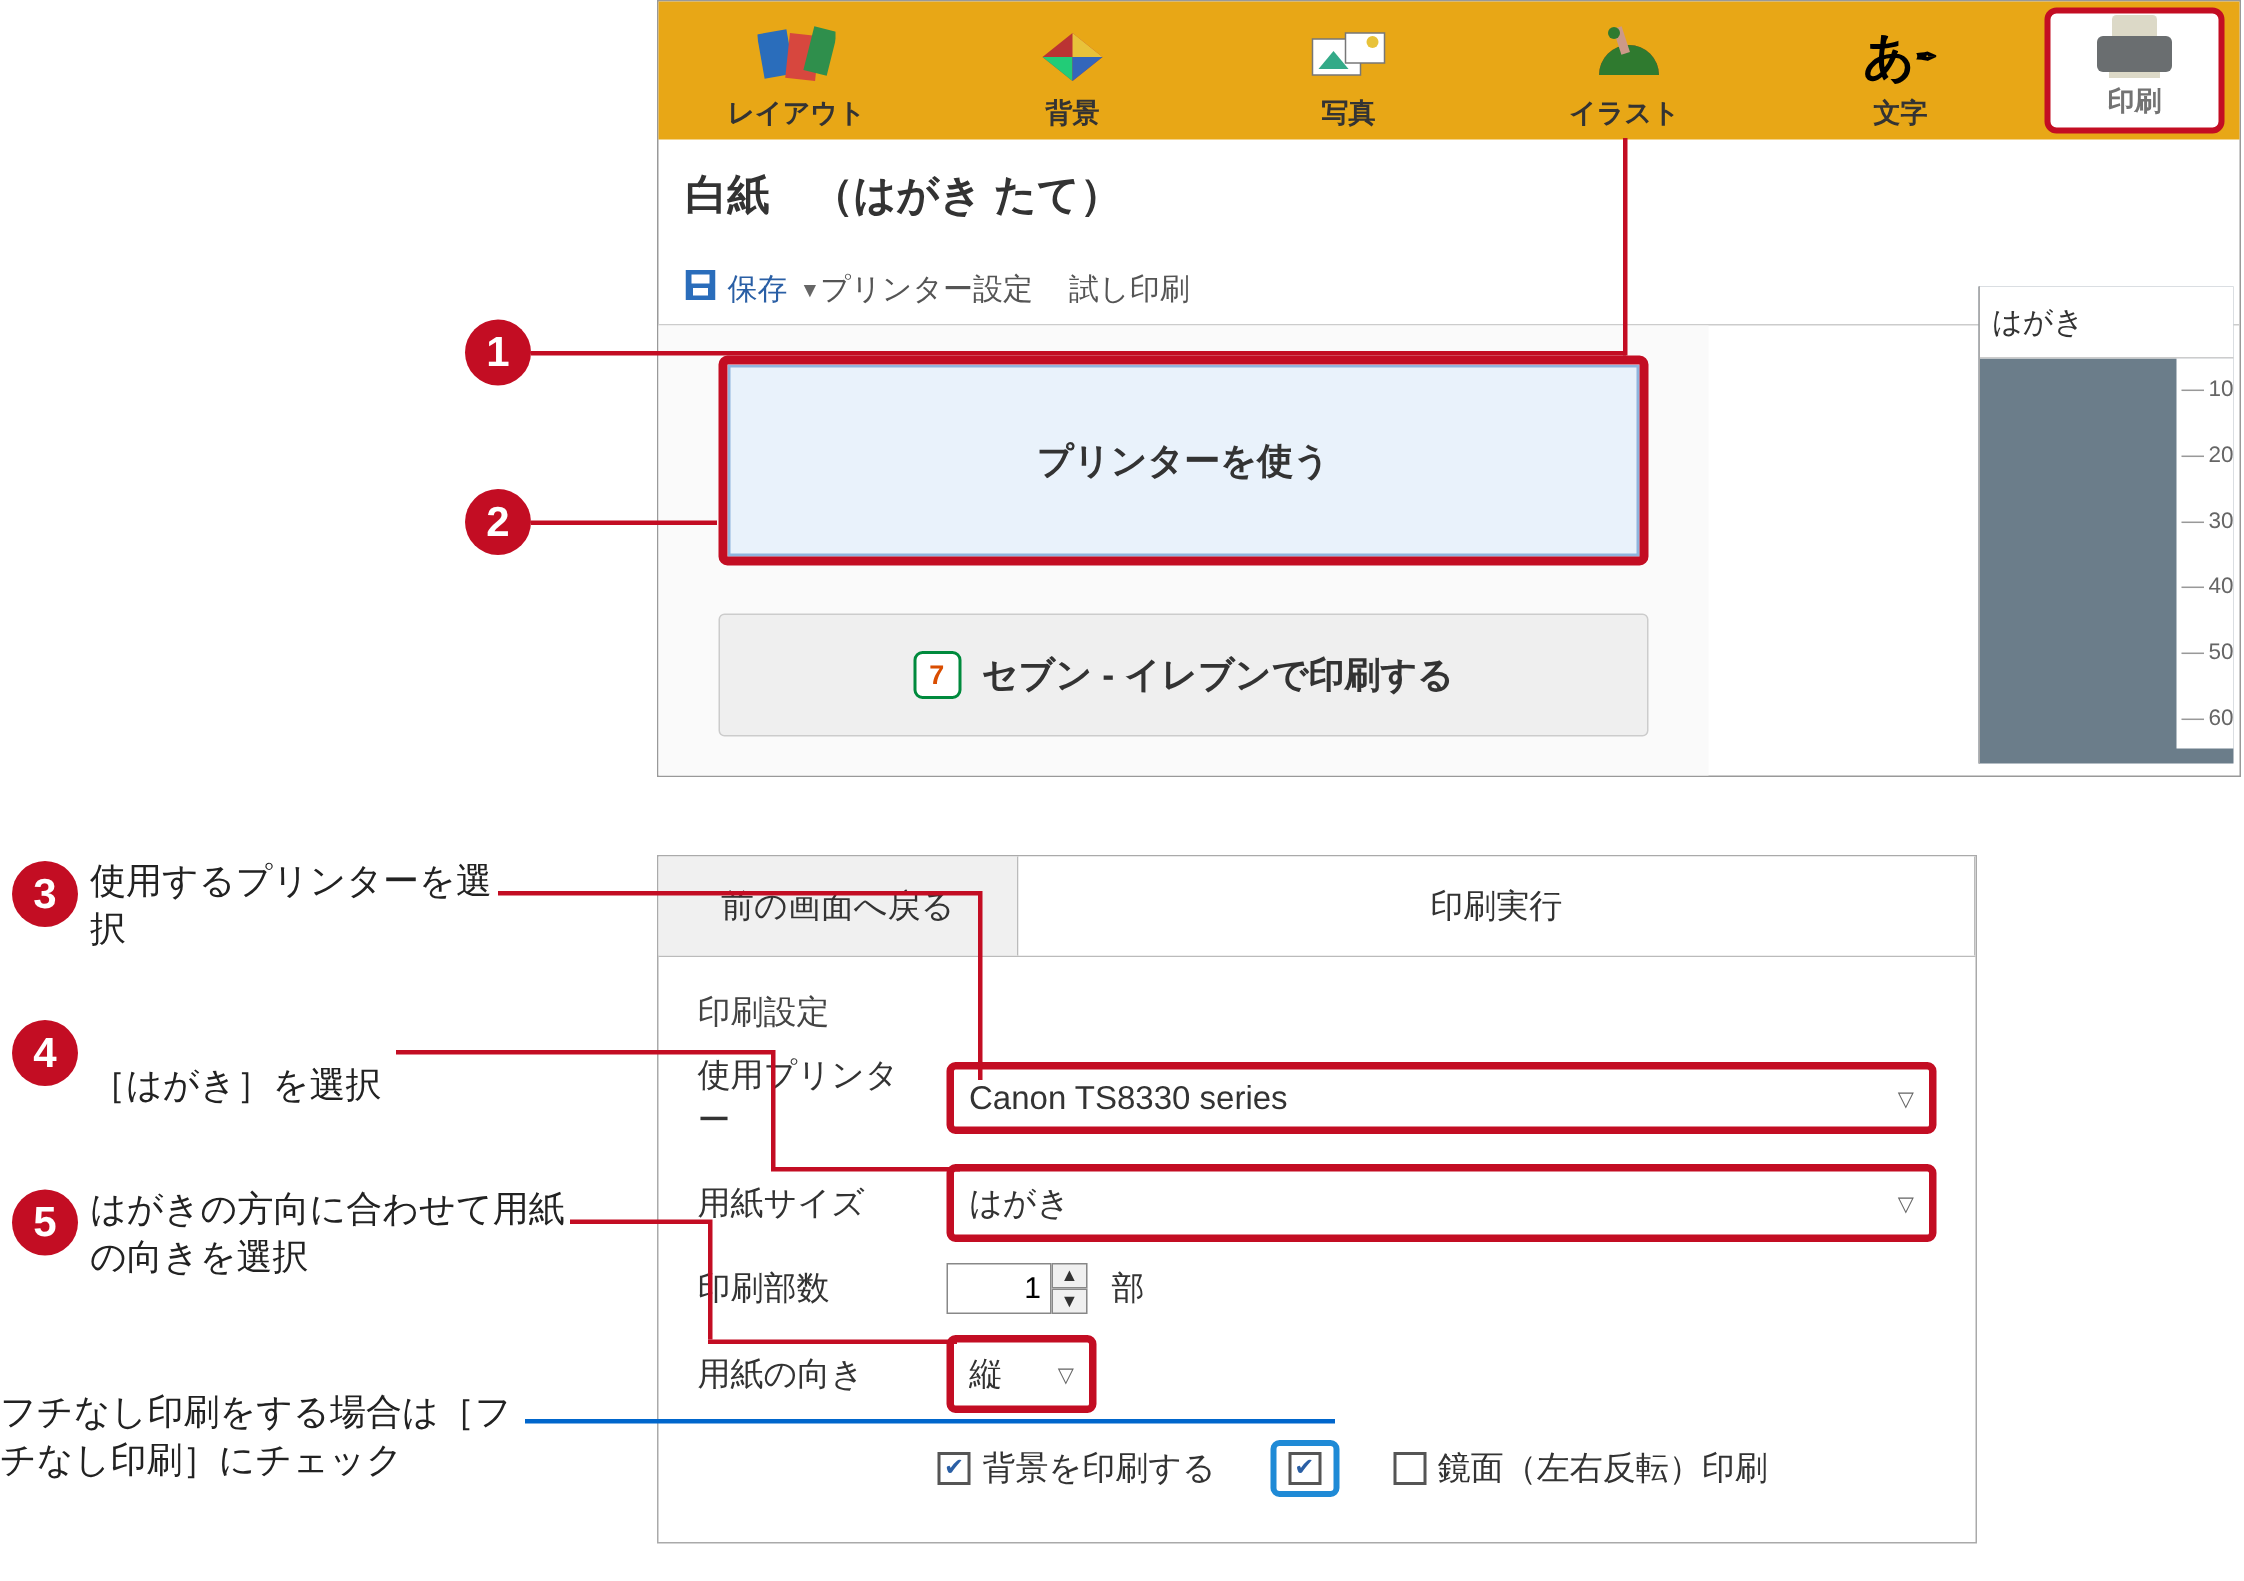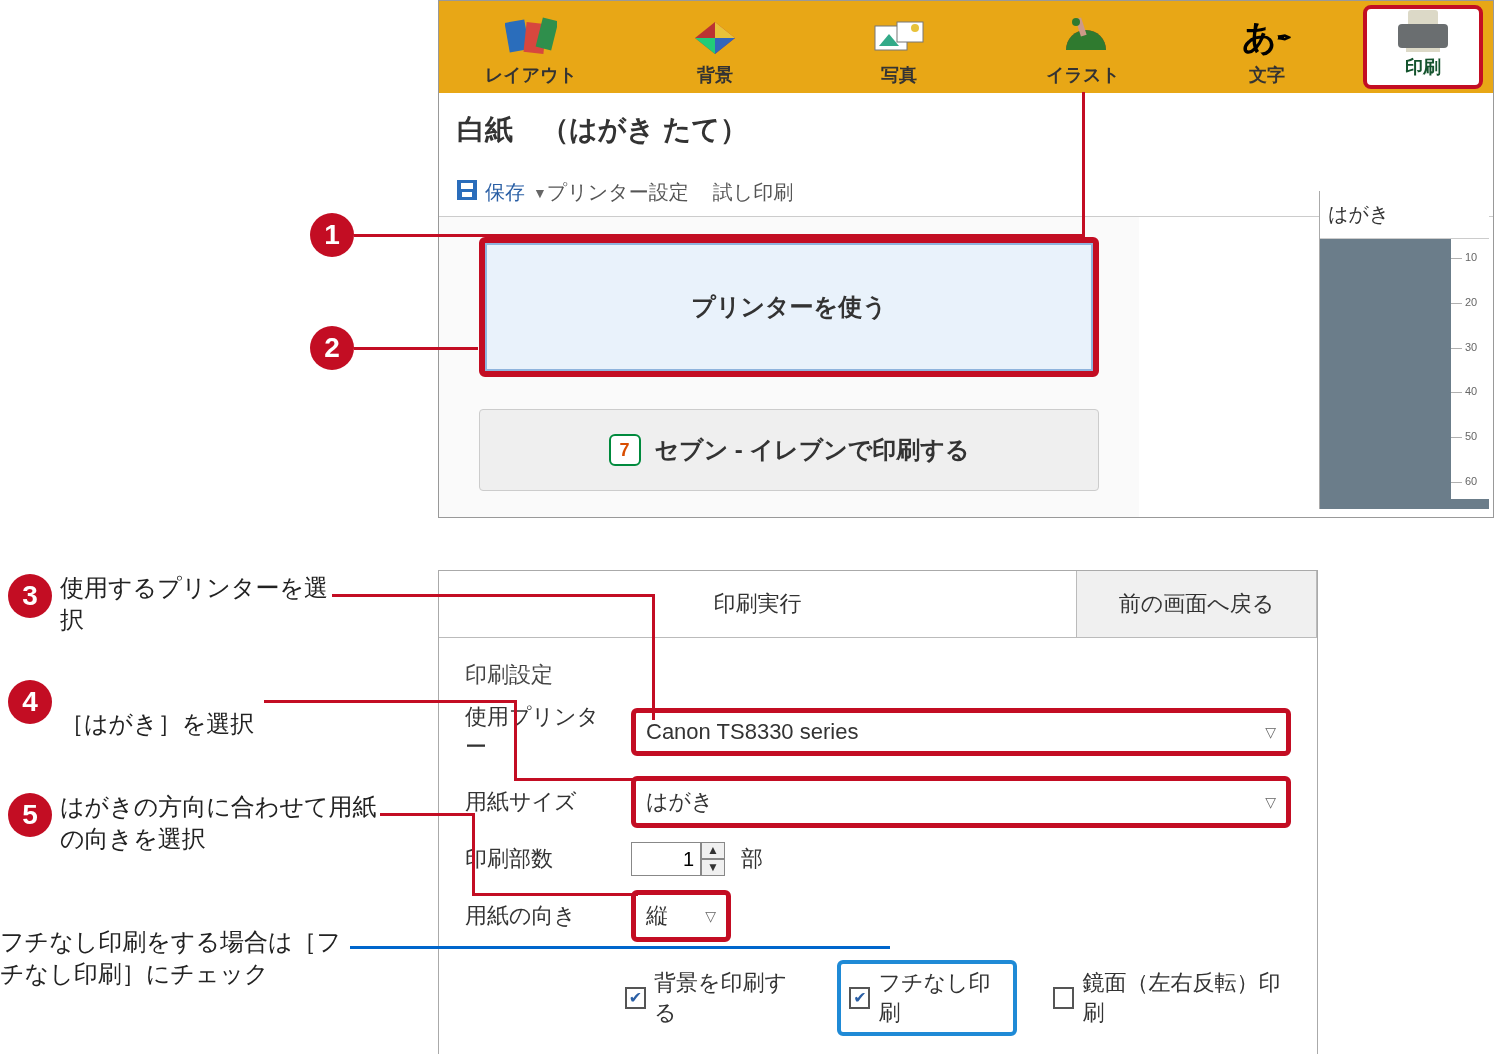--- a/index.html
+++ b/index.html
@@ -42,21 +42,21 @@
     display:flex; background:#e8a716; height:92px;
     align-items:stretch;
   }
   .top-tab {
     flex:1; display:flex;flex-direction:column;align-items:center;justify-content:flex-end;
     padding-bottom:6px; gap:2px;
     color:#333;font-size:18px;font-weight:bold;
     position:relative;
   }
   .top-tab .icon-slot { width:56px;height:46px;display:flex;align-items:center;justify-content:center;}
-  .top-tab.print { background:#fff;color:#14532d;border:4px solid #c30d23;border-radius:8px;margin:4px 10px 4px 4px;flex:0 0 120px;}
+  .top-tab.print { background:#fff;color:#737373;border:4px solid #c30d23;border-radius:8px;margin:4px 10px 4px 4px;flex:0 0 120px;}
   .doc-title { font-size:28px;font-weight:bold;padding:18px 18px 4px 18px;}
   .sub-toolbar {
     display:flex;justify-content:flex-start;align-items:center;
     padding:26px 18px 10px 18px;color:#555;font-size:20px;
     border-bottom:1px solid #ccc;
   }
   .sub-toolbar .save {display:flex;align-items:center;gap:8px;color:#2a5fa5;}
   .sub-toolbar .right {display:flex;gap:24px;}
   .content-area {
     padding:20px 20px 26px 20px;
@@ -83,22 +83,22 @@
     border:2px solid #008a3d;display:flex;align-items:center;justify-content:center;
     font-size:18px;font-weight:bold;color:#d94d00;
   }
   .preview-pane {
     position:absolute;right:4px;top:98px;width:170px;bottom:8px;
     background:#6b7d8a;border-left:1px solid #aaa;
   }
   .preview-label {background:#fff;padding:10px 8px;font-size:20px;border-bottom:1px solid #ccc;}
   .ruler {
     position:absolute;right:0;top:48px;bottom:10px;width:38px;background:#fff;
-    display:flex;flex-direction:column;justify-content:space-between;align-items:flex-start;
-    font-size:11px;color:#666;padding:12px 0;
+    display:flex;flex-direction:column;justify-content:space-between;align-items:flex-end;
+    font-size:15px;color:#666;padding:12px 0;
   }
   .ruler span::before {content:"—";margin-right:3px;color:#999;}
   .settings-panel {
     position:absolute;left:438px;top:570px;width:880px;
     border:1px solid #aaa;background:#fff;
   }
   .settings-header {
     display:flex;align-items:stretch;border-bottom:1px solid #bbb;
   }
   .settings-header .btn {
@@ -267,22 +267,22 @@
         <span>40</span>
         <span>50</span>
         <span>60</span>
       </div>
     </div>
   </div>
 </div>
 
 <div class="settings-panel">
   <div class="settings-header">
+    <div class="btn">前の画面へ戻る</div>
     <div class="btn exec">印刷実行</div>
-    <div class="btn">前の画面へ戻る</div>
   </div>
   <div class="settings-body">
     <div class="settings-title">印刷設定</div>
 
     <div class="row">
       <div class="label">使用プリンター</div>
       <div class="select-like hl-red">
         <span>Canon TS8330 series</span>
         <span class="chev">▽</span>
       </div>
@@ -316,21 +316,20 @@
       </div>
     </div>
 
     <div class="checks">
       <div class="check">
         <span class="cbox">✔</span>
         <span>背景を印刷する</span>
       </div>
       <div class="check hl-blue">
         <span class="cbox">✔</span>
-        <span>フチなし印刷</span>
       </div>
       <div class="check">
         <span class="cbox"></span>
         <span>鏡面（左右反転）印刷</span>
       </div>
     </div>
   </div>
 </div>
 
 </body></html>

